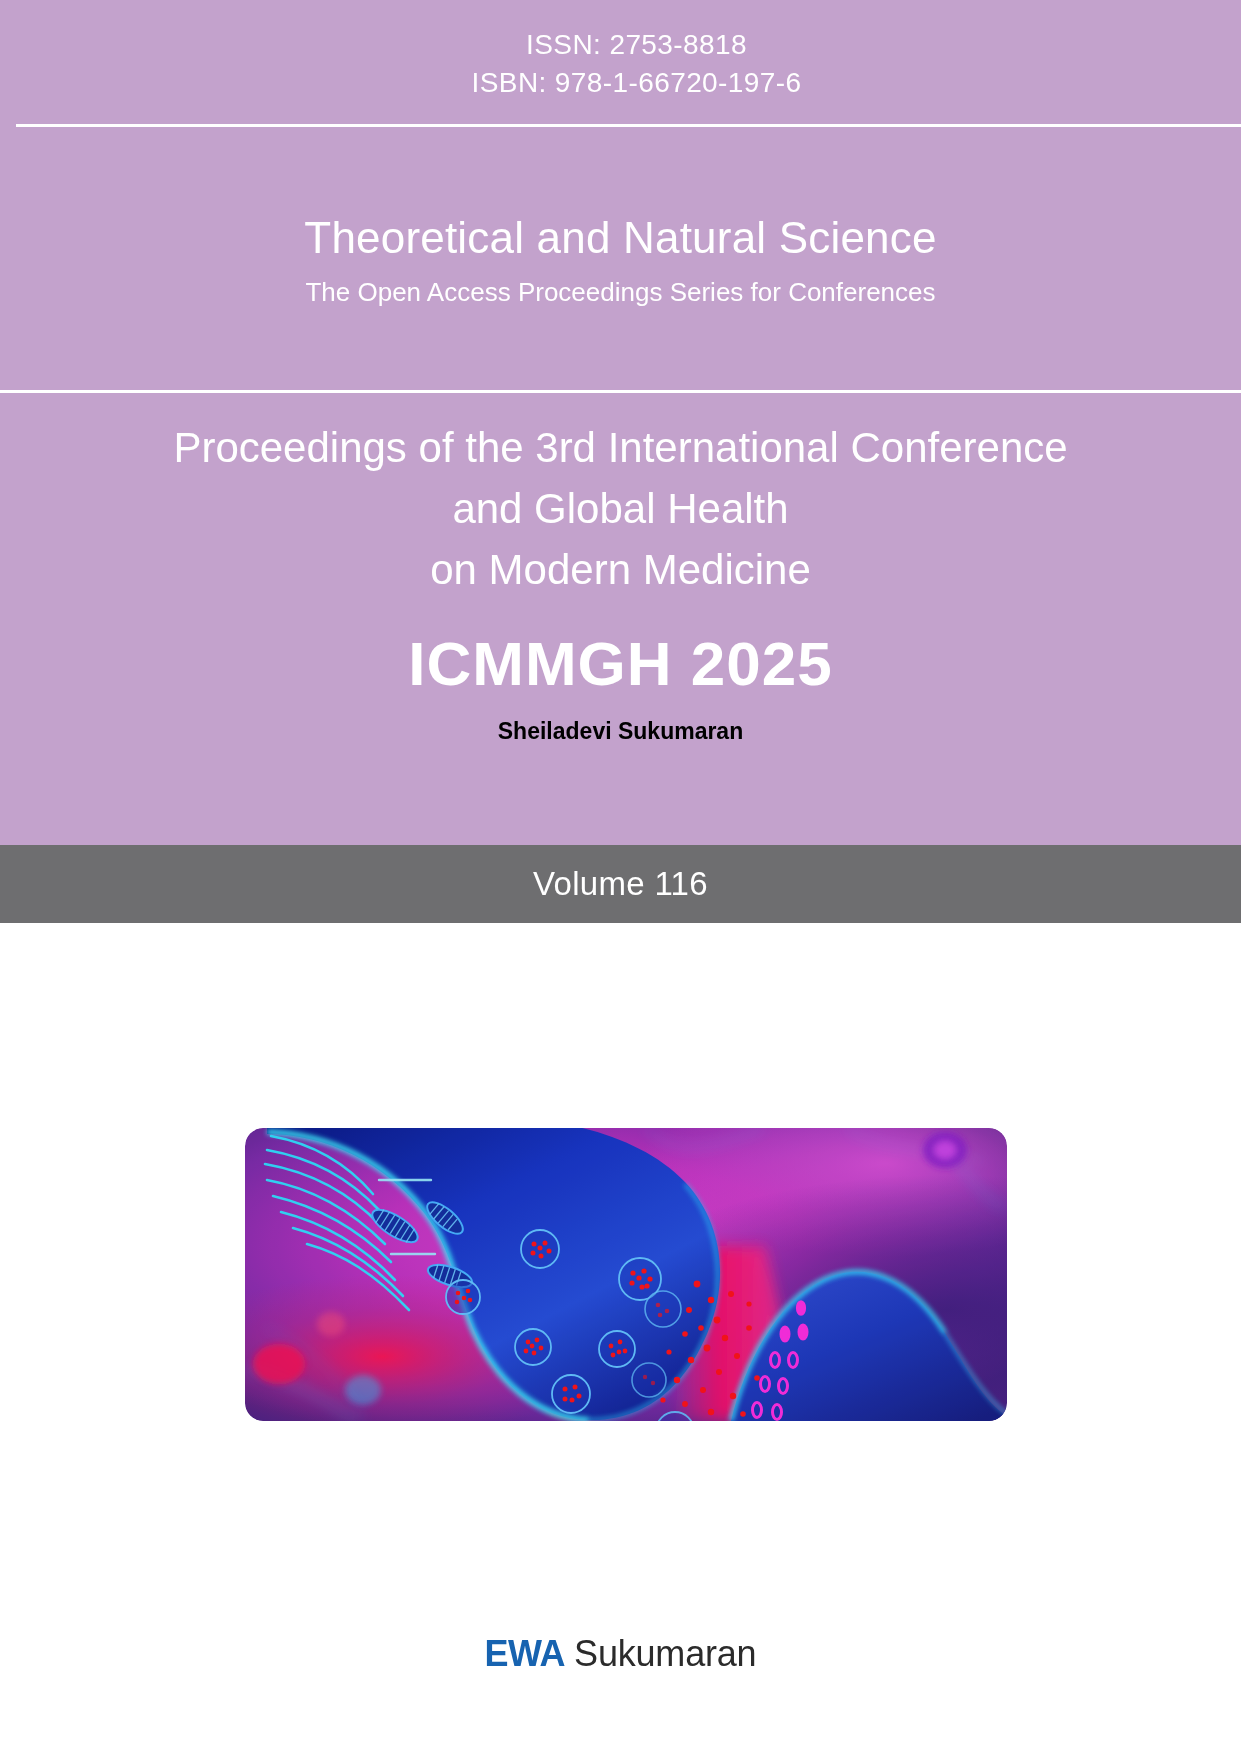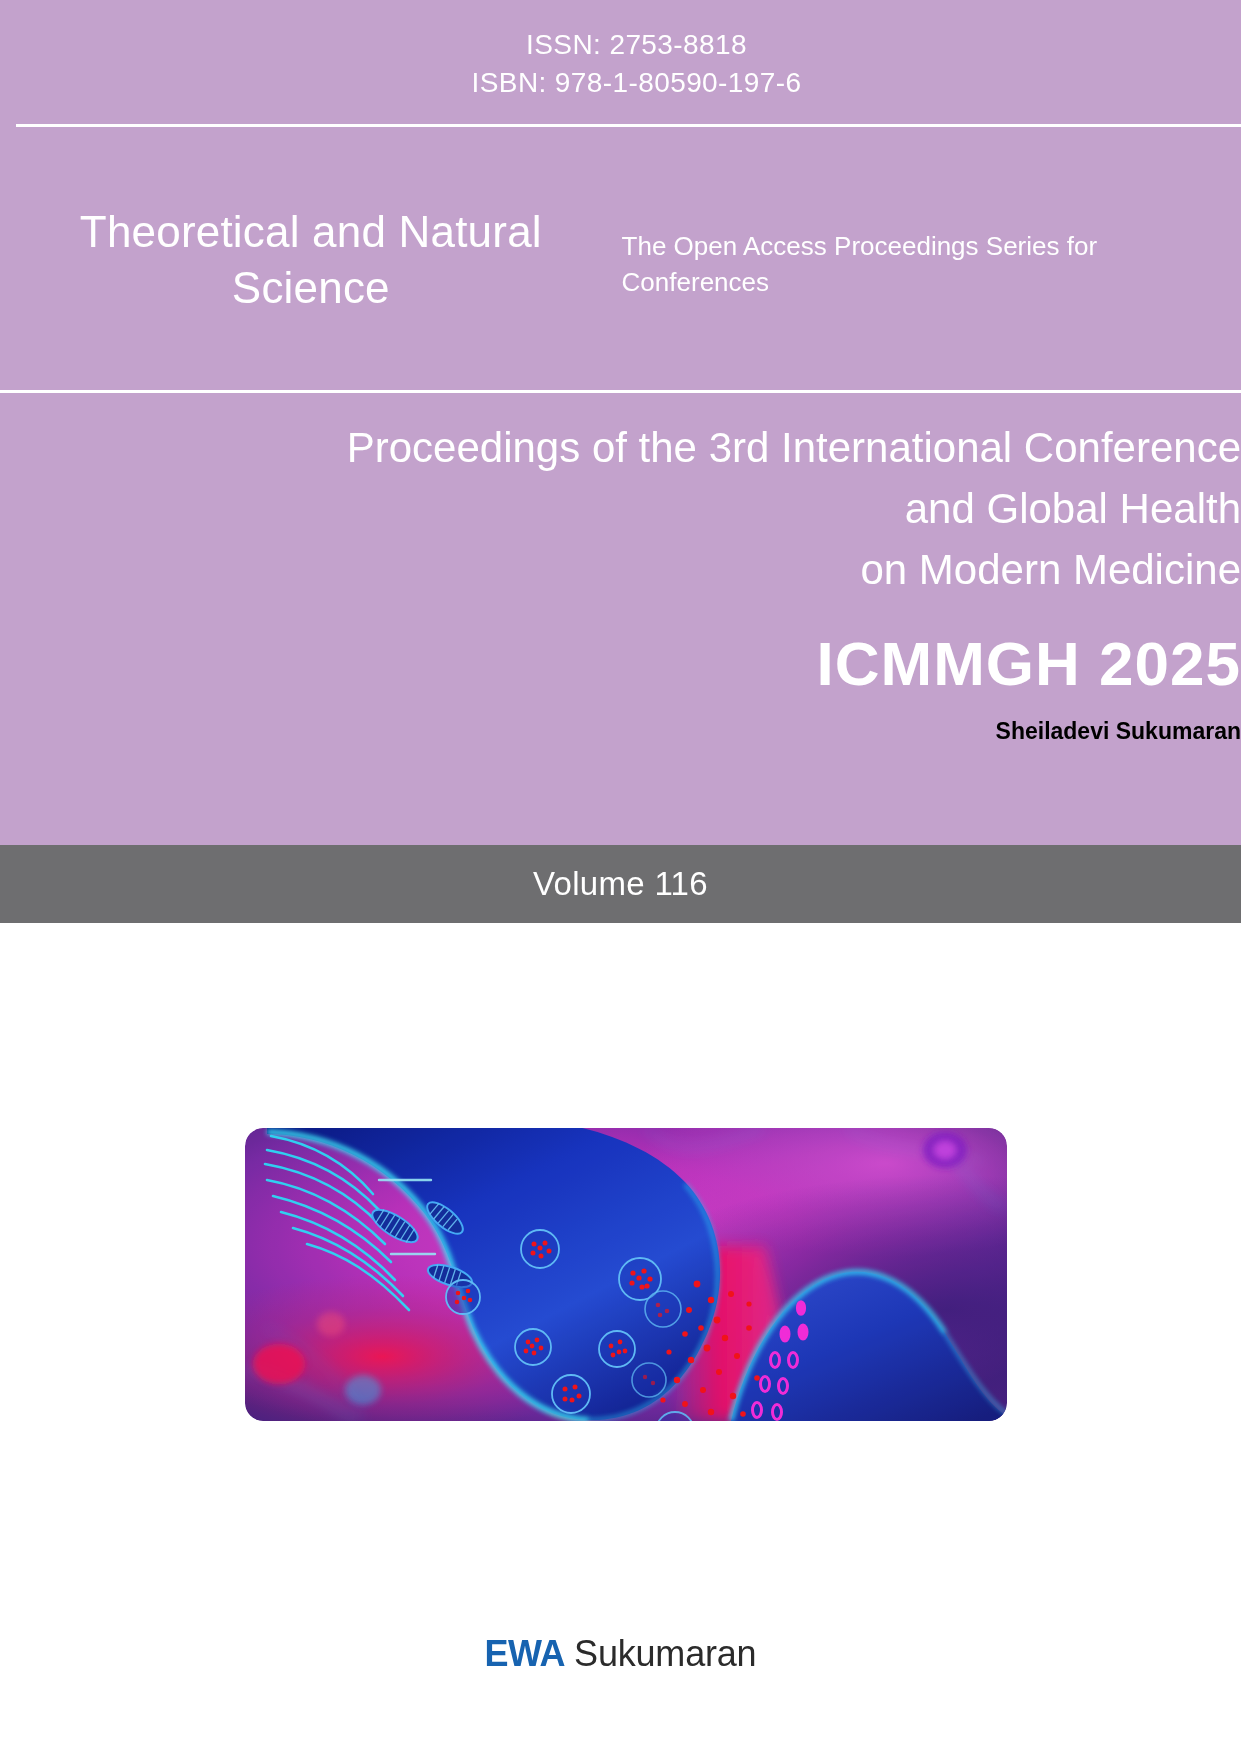--- a/index.html
+++ b/index.html
@@ -62,21 +62,21 @@
   }
 
   
   .series-band {
     position: absolute;
     left: 0;
     top: 127px;
     width: 1241px;
     height: 266px;
     display: flex;
-    flex-direction: row;
+    flex-direction: column;
     align-items: center;
     justify-content: center;
   }
   .series-band .rule {
     position: absolute;
     left: 0;
     bottom: 0;
     width: 100%;
     height: 3px;
     background: #ffffff;
@@ -100,21 +100,21 @@
 
   
   .conf-band {
     position: absolute;
     left: 0;
     top: 393px;
     width: 1241px;
     height: 484px;
     display: flex;
     flex-direction: column;
-    align-items: flex-end;
+    align-items: center;
     padding-top: 24px;
     box-sizing: border-box;
   }
   .conf-title {
     color: #ffffff;
     font-size: 42px;
     line-height: 61px;
     font-weight: 400;
     text-align: center;
     max-width: 1050px;
@@ -198,21 +198,21 @@
 </style>
 </head>
 <body>
 
 <div class="cover">
 
   <div class="purple-block">
 
     <div class="ids-band">
       <div class="id-line">ISSN: 2753-8818</div>
-      <div class="id-line">ISBN: 978-1-80590-197-6</div>
+      <div class="id-line">ISBN: 978-1-66720-197-6</div>
       <div class="rule"></div>
     </div>
 
     <div class="series-band">
       <div class="series-title">Theoretical and Natural Science</div>
       <div class="series-sub">The Open Access Proceedings Series for Conferences</div>
       <div class="rule"></div>
     </div>
 
     <div class="conf-band">

